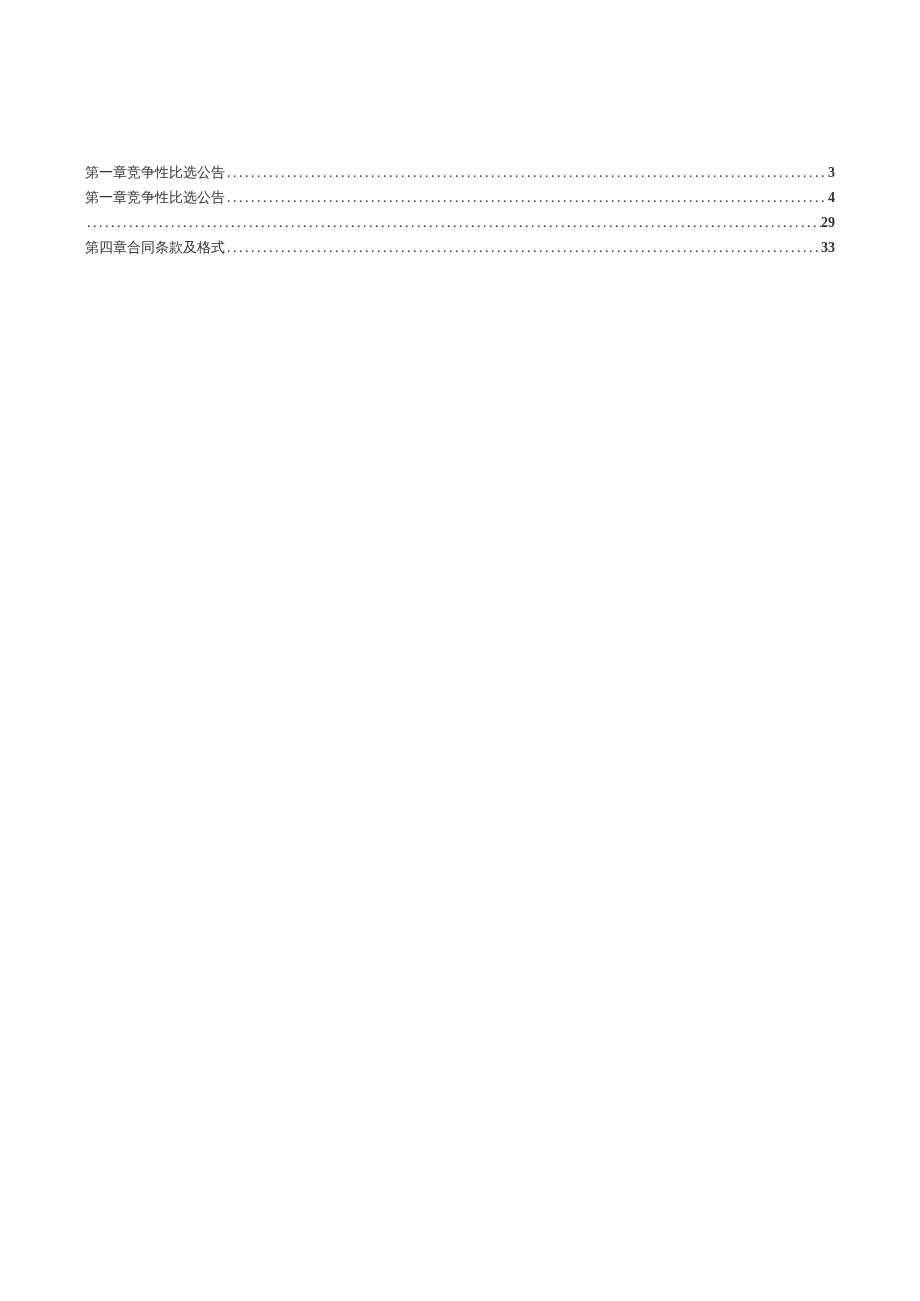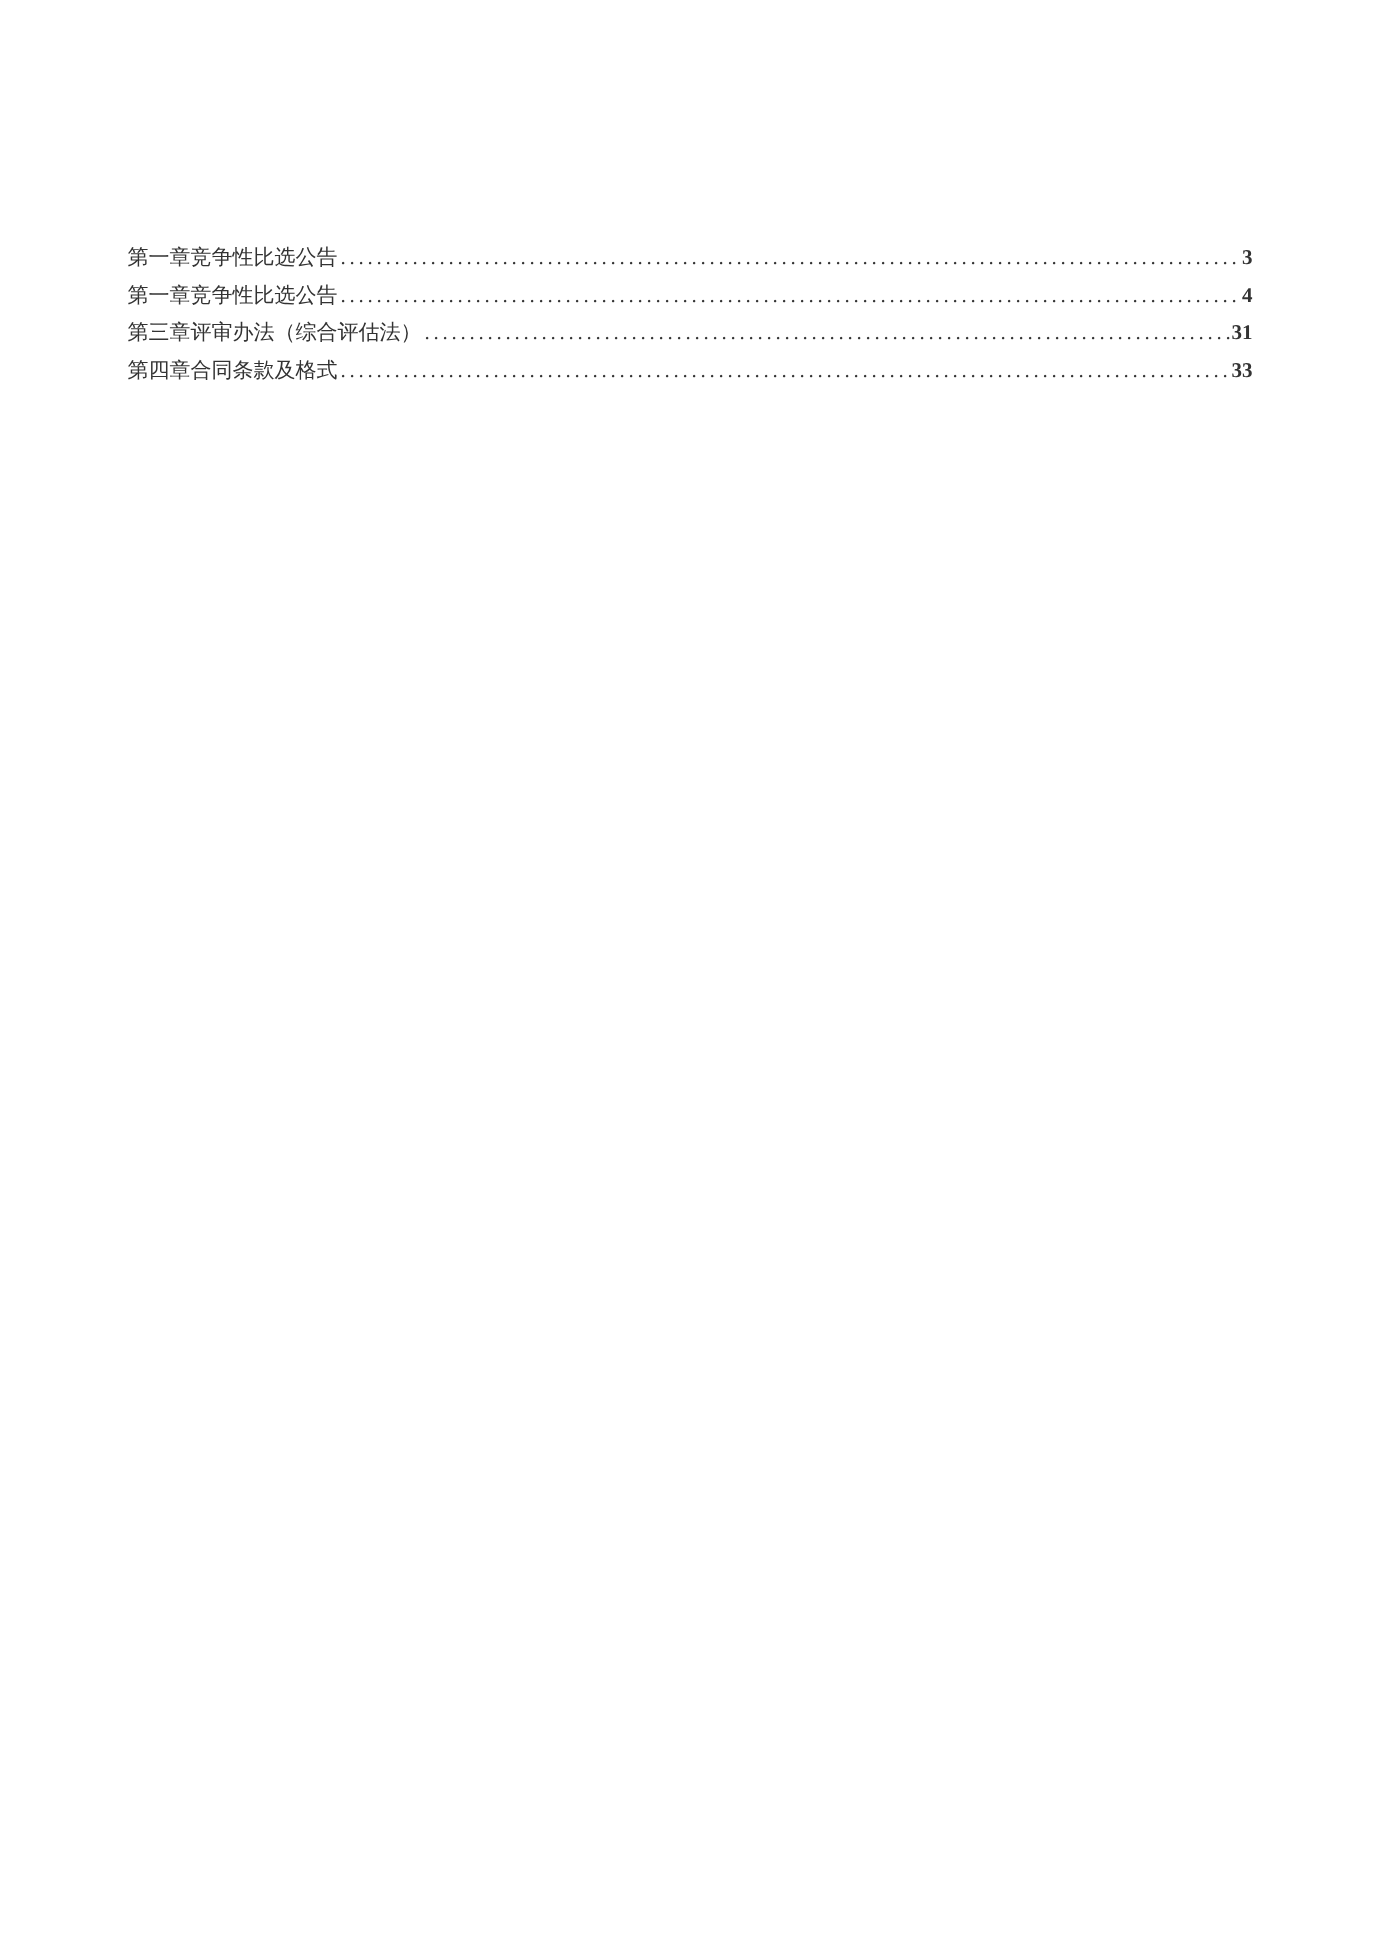--- a/index.html
+++ b/index.html
@@ -55,23 +55,22 @@
       <span class="toc-title">第一章竞争性比选公告</span>
       <span class="toc-dots"></span>
       <span class="toc-page">3</span>
     </div>
     <div class="toc-entry">
       <span class="toc-title">第一章竞争性比选公告</span>
       <span class="toc-dots"></span>
       <span class="toc-page">4</span>
     </div>
     <div class="toc-entry">
-      <span class="toc-title">第三章评审办法（综合评估法）</span>
       <span class="toc-dots"></span>
-      <span class="toc-page">31</span>
+      <span class="toc-page">29</span>
     </div>
     <div class="toc-entry">
       <span class="toc-title">第四章合同条款及格式</span>
       <span class="toc-dots"></span>
       <span class="toc-page">33</span>
     </div>
   </div>
 </div>
 
 </body></html>

